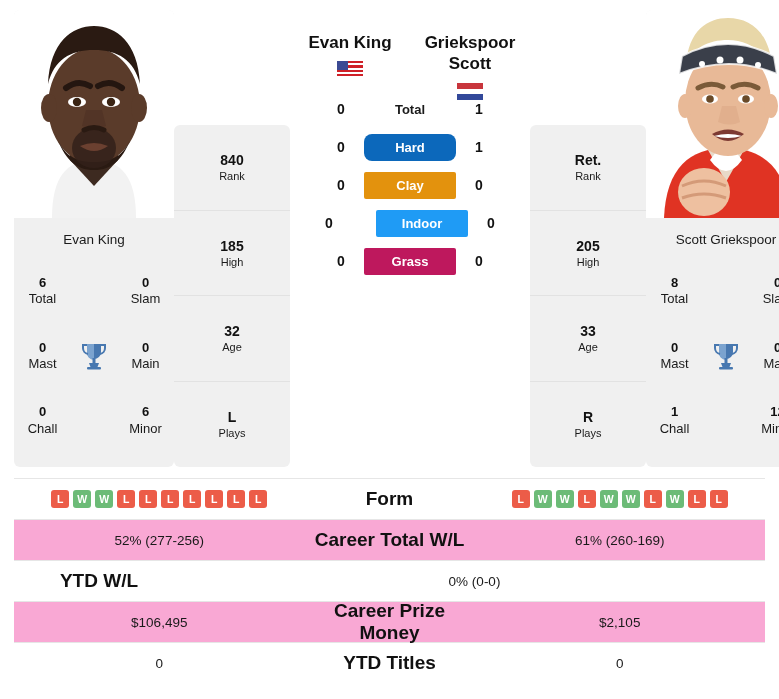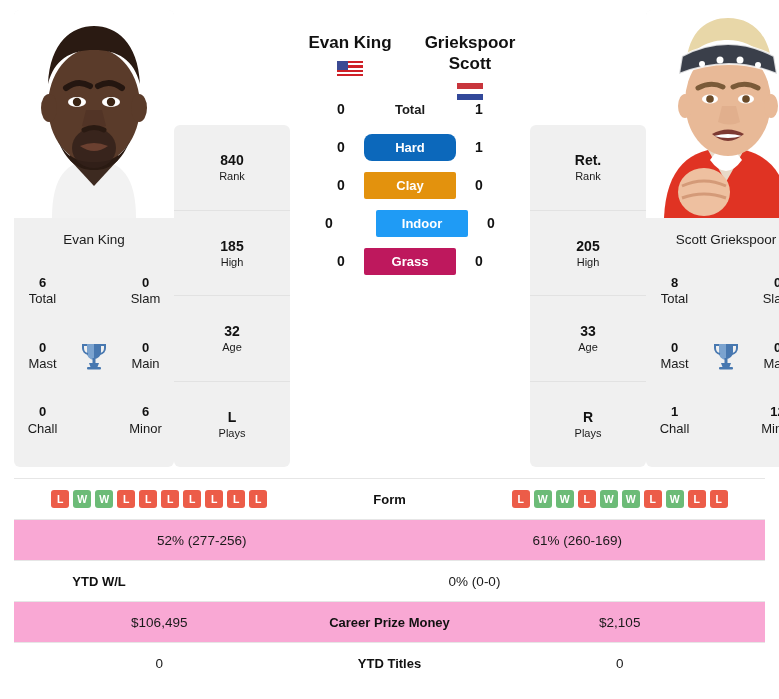--- a/index.html
+++ b/index.html
@@ -171,21 +171,21 @@
     align-items: center;
     justify-content: center;
     font-size: 13.5px;
     color: #1a1a1a;
     padding: 0 6px;
   }
   .cmp-mid {
     width: 170px;
     flex: 0 0 170px;
     text-align: center;
-    font-size: 13px;
+    font-size: 19px;
     font-weight: bold;
     color: #111;
   }
   .form-strip { display: flex; gap: 4px; }
   .badge {
     width: 18px; height: 18px;
     border-radius: 3px;
     color: #ffffff;
     font-size: 10.5px;
     font-weight: bold;
@@ -455,20 +455,21 @@
             <div class="badge W">W</div>
             <div class="badge L">L</div>
             <div class="badge W">W</div>
             <div class="badge L">L</div>
             <div class="badge L">L</div>
           </div>
         </div>
       </div>
       <div class="cmp-row shaded">
         <div class="cmp-left">52% (277-256)</div>
+        <div class="cmp-mid">Career Total W/L</div>
         <div class="cmp-right">61% (260-169)</div>
       </div>
       <div class="cmp-row">
         <div class="cmp-mid">YTD W/L</div>
         <div class="cmp-right">0% (0-0)</div>
       </div>
       <div class="cmp-row shaded">
         <div class="cmp-left">$106,495</div>
         <div class="cmp-mid">Career Prize Money</div>
         <div class="cmp-right">$2,105</div>

